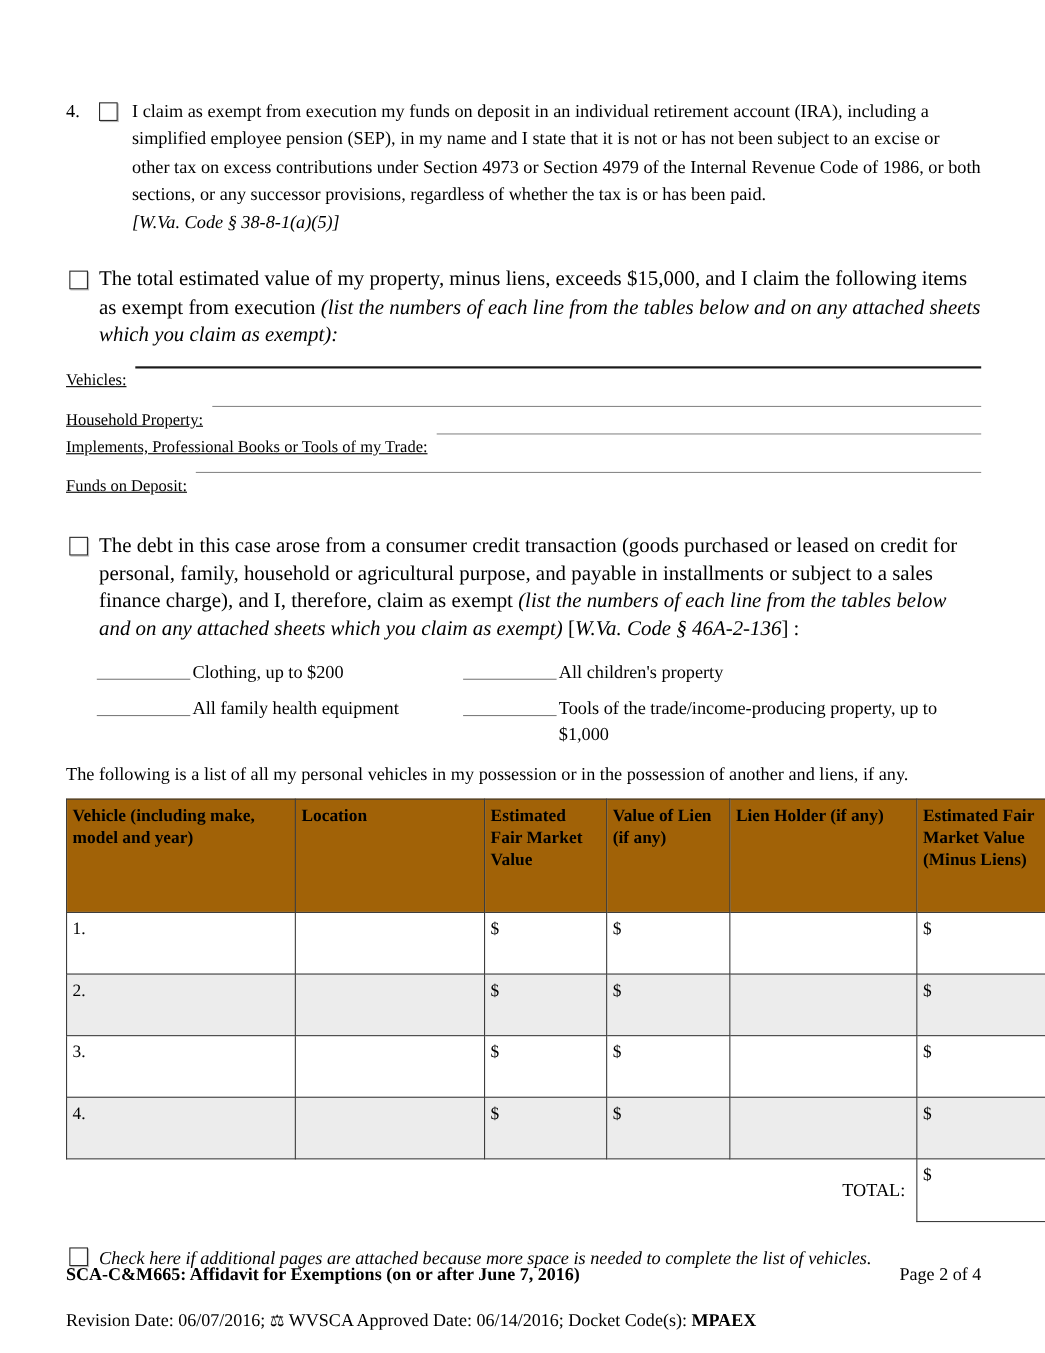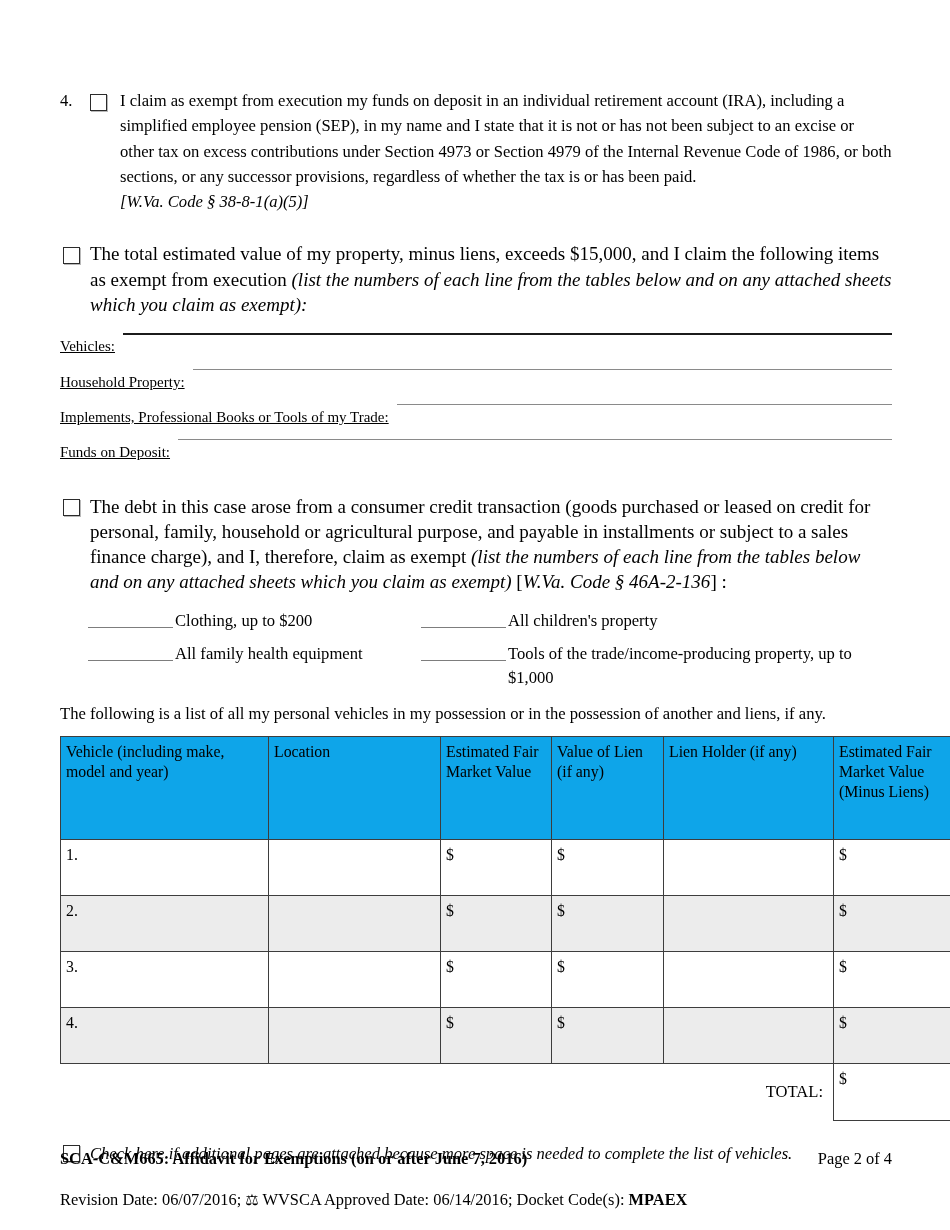--- a/index.html
+++ b/index.html
@@ -146,22 +146,22 @@
   table.veh th, table.veh td {
     border: 1.3px solid #3d3d3d;
     vertical-align: top;
     padding: 5px 5px 5px 5px;
     font-size: 15.8px;
     line-height: 20.4px;
     font-weight: normal;
     text-align: left;
   }
   table.veh thead th {
-    background: #0ea5e9;
-    font-weight: normal;
+    background: #a16207;
+    font-weight: bold;
     height: 92px;
   }
   table.veh tbody td {
     height: 45px;
   }
   table.veh tbody tr.shaded td {
     background: #ececec;
   }
   table.veh tr.total-row td {
     border: none;
@@ -251,21 +251,21 @@
         <span class="cbox"></span>
       </span>
       <div class="body"><span>The total estimated value of my property, minus liens, exceeds $15,000, and I claim the following items as exempt from execution </span><span class="ital">(list the numbers of each line from the tables below and on any attached sheets which you claim as exempt):</span></div>
     </div>
 
     <div style="margin-top:17px;">
       <div class="fillrow" style="margin-bottom:10px;">
         <span class="lbl">Vehicles:</span>
         <span class="rule heavy"></span>
       </div>
-      <div class="fillrow" style="margin-bottom:10px;">
+      <div class="fillrow" style="">
         <span class="lbl">Household Property:</span>
         <span class="rule"></span>
       </div>
       <div class="fillrow" style="margin-bottom:10px;">
         <span class="lbl">Implements, Professional Books or Tools of my Trade:</span>
         <span class="rule"></span>
       </div>
       <div class="fillrow">
         <span class="lbl">Funds on Deposit:</span>
         <span class="rule"></span>

